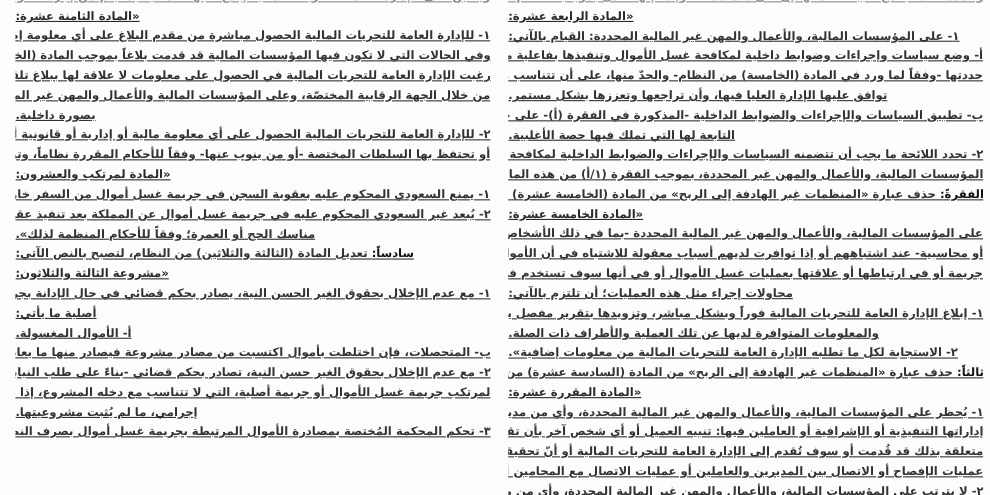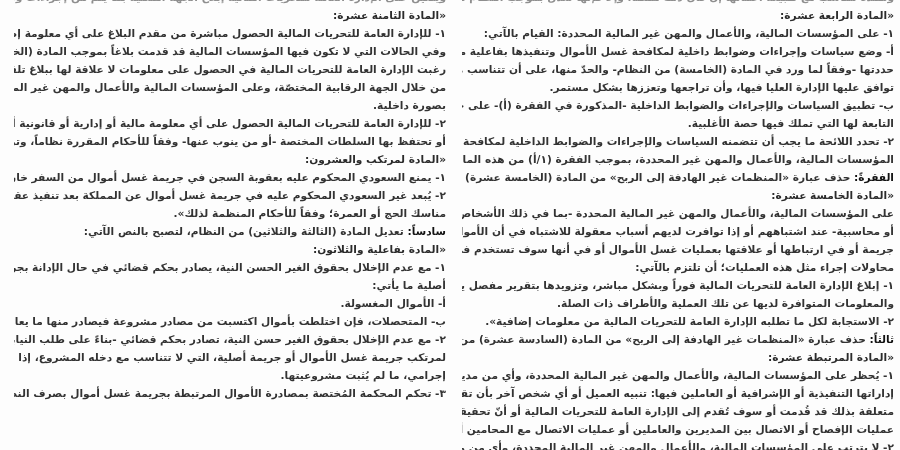--- a/index.html
+++ b/index.html
@@ -9,21 +9,21 @@
   }
   .page { position: absolute; inset: 0; background: #fdfdfd; }
   .column {
     position: absolute; top: -12px; direction: rtl; text-align: justify;
     font-size: 10.6px; line-height: 18px; letter-spacing: -0.15px;
     font-weight: bold; color: #333;
     -webkit-filter: blur(0.25px); filter: blur(0.25px);
   }
   .col-right { right: 6px; width: 432px; }
   .col-left { left: 14px; width: 432px; }
-  .line { display: block; white-space: nowrap; overflow: hidden; text-align: right; }
+  .line { display: block; white-space: nowrap; overflow: hidden; text-align: left; text-decoration: underline; }
   .line.justify { text-align-last: justify; }
   .heading { color: #2b2b2b; }
   .section-label { font-weight: 900; color: #111; }
   .cut { opacity: 0.55; }
 </style>
 </head>
 <body>
 
 <div class="page">
   <div class="column col-right" id="col-right">
@@ -40,21 +40,21 @@
       <span class="line"><span class="section-label">الفقرةً:</span><span> حذف عبارة «المنظمات غير الهادفة إلى الربح» من المادة (الخامسة عشرة) من النظام لتصبح بالنص الآتي:</span></span>
       <span class="line heading">«المادة الخامسة عشرة:</span>
       <span class="line justify">على المؤسسات المالية، والأعمال والمهن غير المالية المحددة -بما في ذلك الأشخاص الذين يقدمون خدمات قانونية</span>
       <span class="line justify">أو محاسبية- عند اشتباههم أو إذا توافرت لديهم أسباب معقولة للاشتباه في أن الأموال أو بعضها تمثل متحصلات</span>
       <span class="line justify">جريمة أو في ارتباطها أو علاقتها بعمليات غسل الأموال أو في أنها سوف تستخدم في عمليات غسل أموال بما في ذلك</span>
       <span class="line">محاولات إجراء مثل هذه العمليات؛ أن تلتزم بالآتي:</span>
       <span class="line justify">١- إبلاغ الإدارة العامة للتحريات المالية فوراً وبشكل مباشر، وتزويدها بتقرير مفصل يتضمن جميع البيانات</span>
       <span class="line">والمعلومات المتوافرة لديها عن تلك العملية والأطراف ذات الصلة.</span>
       <span class="line">٢- الاستجابة لكل ما تطلبه الإدارة العامة للتحريات المالية من معلومات إضافية».</span>
       <span class="line"><span class="section-label">ثالثاً:</span><span> حذف عبارة «المنظمات غير الهادفة إلى الربح» من المادة (السادسة عشرة) من النظام، لتصبح بالنص الآتي:</span></span>
-      <span class="line heading">«المادة المرتبطة عشرة:</span>
+      <span class="line heading">«المادة المقررة عشرة:</span>
       <span class="line justify">١- يُحظر على المؤسسات المالية، والأعمال والمهن غير المالية المحددة، وأي من مديريها أو أعضاء مجلس إدارتها أو أعضاء</span>
       <span class="line justify">إداراتها التنفيذية أو الإشرافية أو العاملين فيها: تنبيه العميل أو أي شخص آخر بأن تقريراً بموجب النظام أو معلومات</span>
       <span class="line justify">متعلقة بذلك قد قُدمت أو سوف تُقدم إلى الإدارة العامة للتحريات المالية أو أنّ تحقيقاً جنائياً جارٍ أو قد أُجري، ولا يشمل ذلك</span>
       <span class="line">عمليات الإفصاح أو الاتصال بين المديرين والعاملين أو عمليات الاتصال مع المحامين أو السلطات المختصة.</span>
       <span class="line justify">٢- لا يترتب على المؤسسات المالية، والأعمال والمهن غير المالية المحددة، وأي من مديريها أو أعضاء مجالس إداراتها</span>
     </div>
   <div class="column col-left" id="col-left">
       <span class="line cut">ويتعين على الإدارة العامة للتحريات المالية إبلاغ الجهة المعنية بما يتم من إجراءات وفقاً للنظام بالنص الآتي:</span>
       <span class="line heading">«المادة الثامنة عشرة:</span>
       <span class="line justify">١- للإدارة العامة للتحريات المالية الحصول مباشرة من مقدم البلاغ على أي معلومة إضافية تعينها على تحليلها،</span>
@@ -62,21 +62,21 @@
       <span class="line justify">رغبت الإدارة العامة للتحريات المالية في الحصول على معلومات لا علاقة لها ببلاغ تلقته؛ فإنها تطلب المعلومات</span>
       <span class="line justify">من خلال الجهة الرقابية المختصّة، وعلى المؤسسات المالية والأعمال والمهن غير المالية المحددة تقديم ما يُطلب منها</span>
       <span class="line">بصورة داخلية.</span>
       <span class="line justify">٢- للإدارة العامة للتحريات المالية الحصول على أي معلومة مالية أو إدارية أو قانونية أو أي معلومات ذات صلة، تجمعها</span>
       <span class="line">أو تحتفظ بها السلطات المختصة -أو من ينوب عنها- وفقاً للأحكام المقررة نظاماً، وترى أنها ضرورية لأداء مهماتها».</span>
       <span class="line heading">«المادة لمرتكب والعشرون:</span>
       <span class="line justify">١- يمنع السعودي المحكوم عليه بعقوبة السجن في جريمة غسل أموال من السفر خارج المملكة مدة مماثلة لمدة</span>
       <span class="line justify">٢- يُبعد غير السعودي المحكوم عليه في جريمة غسل أموال عن المملكة بعد تنفيذ عقوبته، ويُمنع من دخولها إلا لأداء</span>
       <span class="line">مناسك الحج أو العمرة؛ وفقاً للأحكام المنظمة لذلك».</span>
       <span class="line"><span class="section-label">سادساً:</span><span> تعديل المادة (الثالثة والثلاثين) من النظام، لتصبح بالنص الآتي:</span></span>
-      <span class="line heading">«المادة بفاعلية والثلاثون:</span>
+      <span class="line heading">«مشروعة الثالثة والثلاثون:</span>
       <span class="line justify">١- مع عدم الإخلال بحقوق الغير الحسن النية، يصادر بحكم قضائي في حال الإدانة بجريمة غسل أموال أو جريمة</span>
       <span class="line">أصلية ما يأتي:</span>
       <span class="line">أ- الأموال المغسولة.</span>
       <span class="line">ب- المتحصلات، فإن اختلطت بأموال اكتسبت من مصادر مشروعة فيصادر منها ما يعادل القيمة المقدرة لها.</span>
       <span class="line justify">٢- مع عدم الإخلال بحقوق الغير حسن النية، تصادر بحكم قضائي -بناءً على طلب النيابة العامة- الأموال الأخرى</span>
       <span class="line justify">لمرتكب جريمة غسل الأموال أو جريمة أصلية، التي لا تتناسب مع دخله المشروع، إذا تبيّن أنها مستمدة من سلوك</span>
       <span class="line">إجرامي، ما لم يُثبت مشروعيتها.</span>
       <span class="line justify">٣- تحكم المحكمة المُختصة بمصادرة الأموال المرتبطة بجريمة غسل أموال بصرف النظر عما إذا كانت في حيازة أو</span>
     </div>
 </div>

